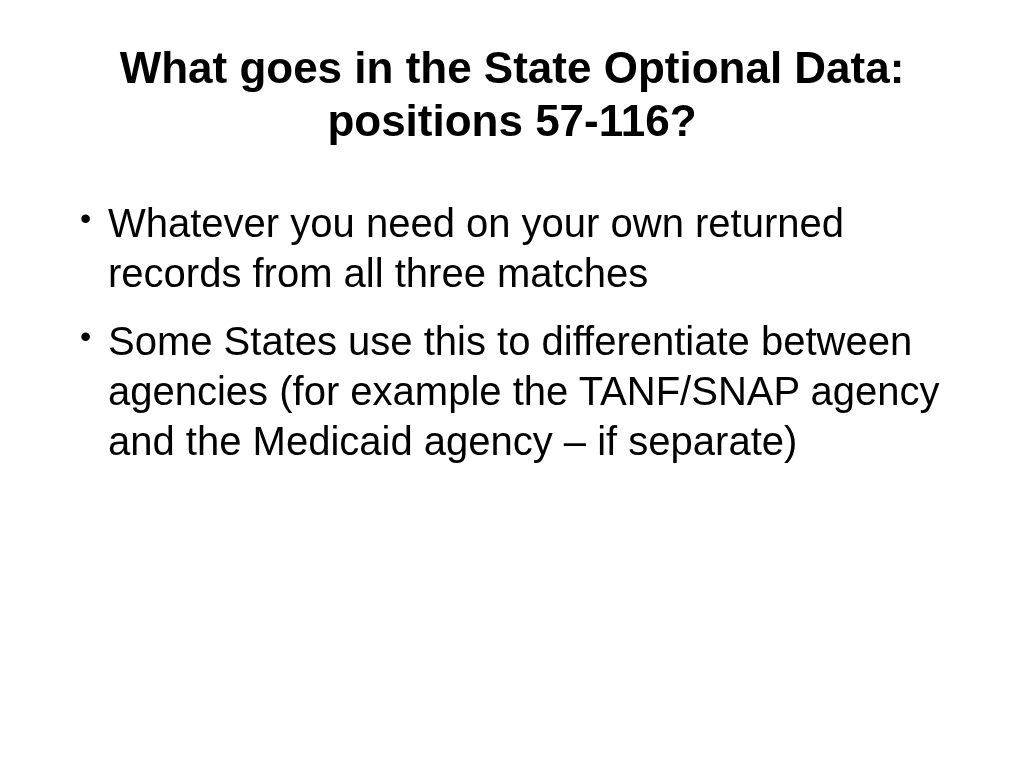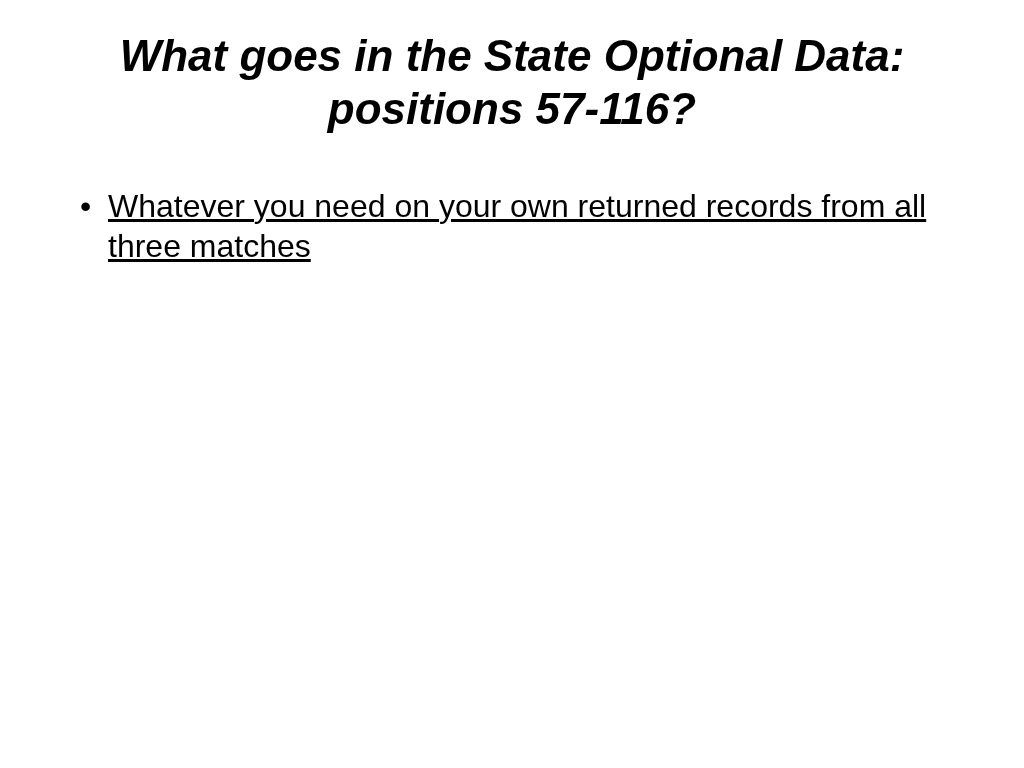--- a/index.html
+++ b/index.html
@@ -13,44 +13,43 @@
       background: #ffffff;
       font-family: Arial, Helvetica, sans-serif;
       color: #000000;
       padding: 20px 50px;
     }
     .slide-title {
       font-size: 44px;
       font-weight: bold;
       text-align: center;
       line-height: 1.2;
-      margin-top: 10px;
+      margin-top: 22px;
       margin-bottom: 50px;
-      font-style: italic;
     }
     .bullet-list {
       list-style: none;
       padding-left: 30px;
     }
     .bullet-item {
-      font-size: 32px;
+      font-size: 40px;
       line-height: 1.25;
       margin-bottom: 18px;
       position: relative;
       padding-left: 28px;
-      text-decoration: underline;
     }
     .bullet-item::before {
       content: "•";
       position: absolute;
       left: 0;
       top: 0;
       font-size: 32px;
     }
   </style>
 </head>
 <body>
 
 <h1 class="slide-title">What goes in the State Optional Data: positions 57-116?</h1>
 
 <ul class="bullet-list">
   <li class="bullet-item">Whatever you need on your own returned records from all three matches</li>
+  <li class="bullet-item">Some States use this to differentiate between agencies (for example the TANF/SNAP agency and the Medicaid agency – if separate)</li>
 </ul>
 
 </body></html>

